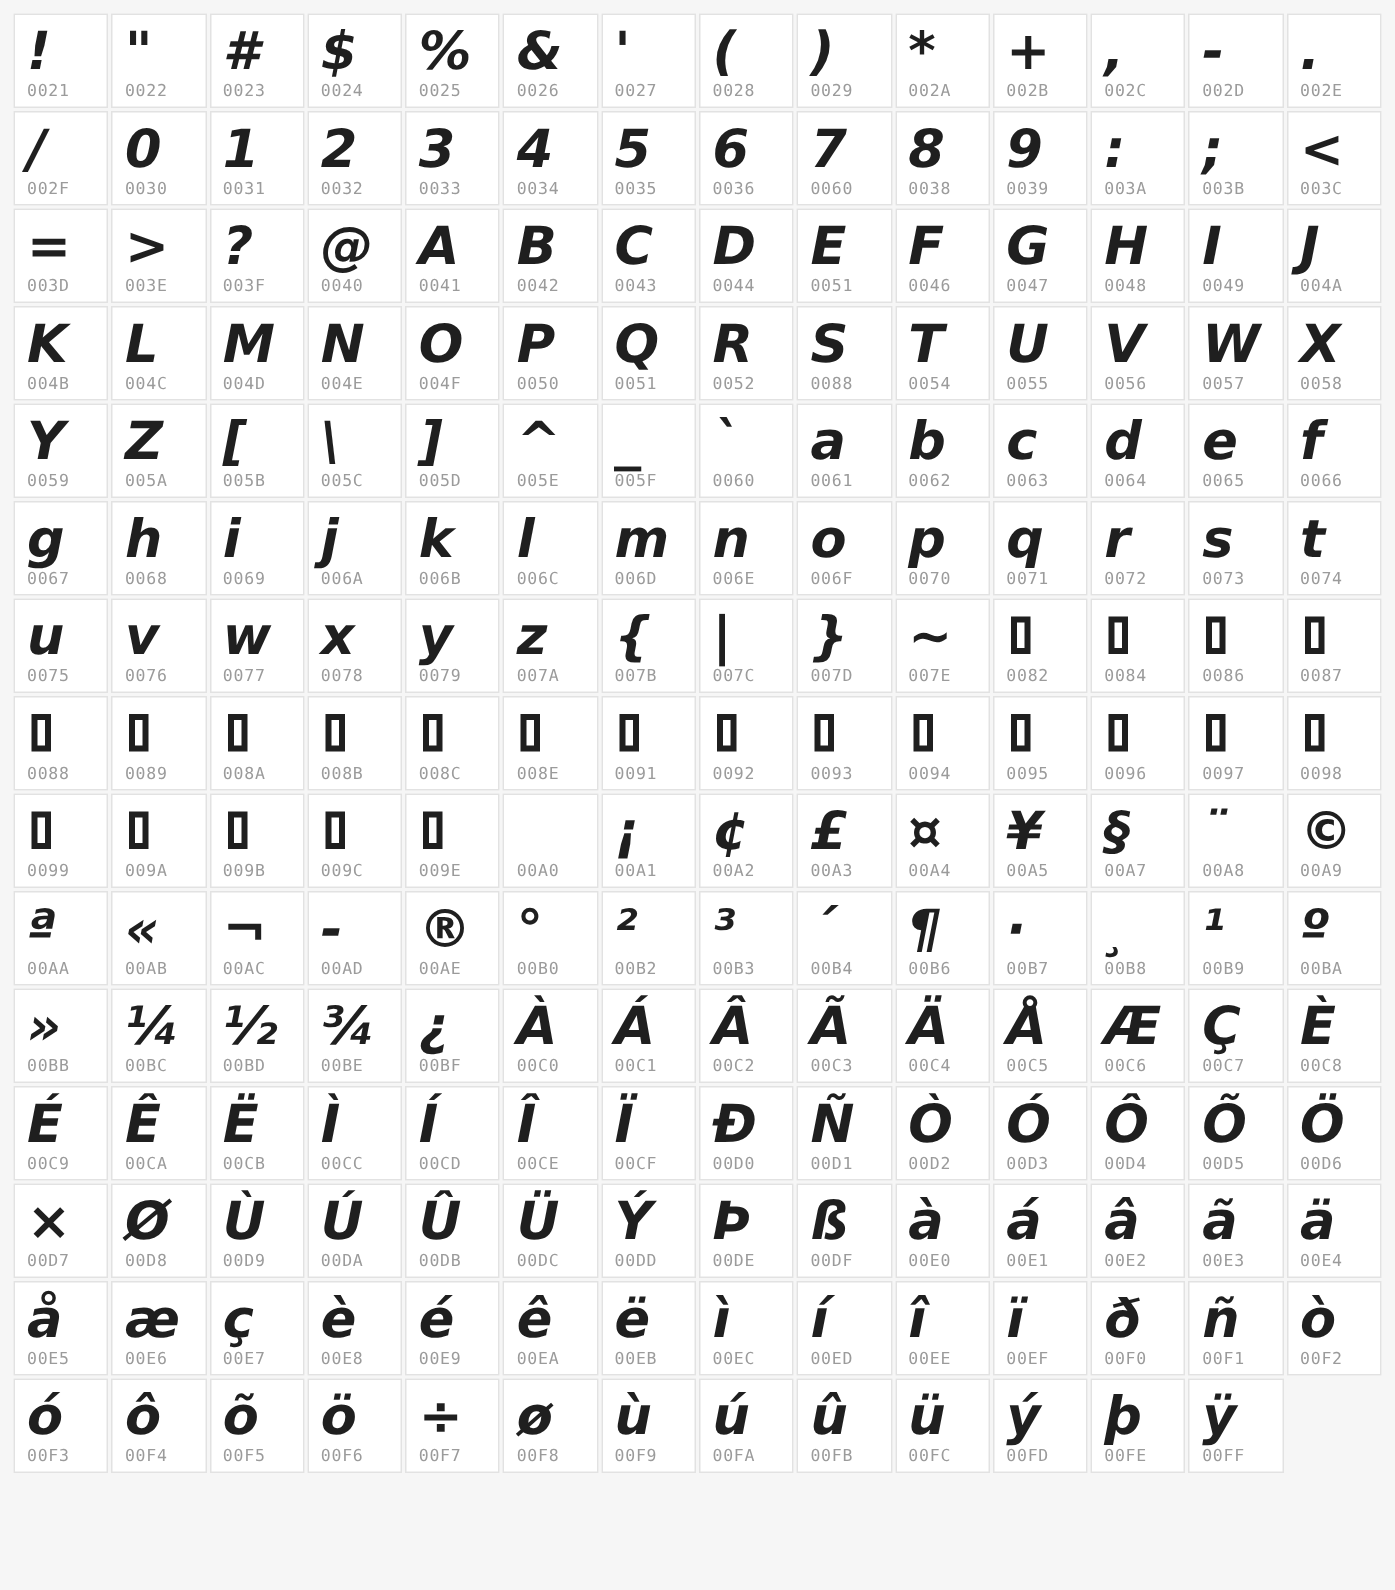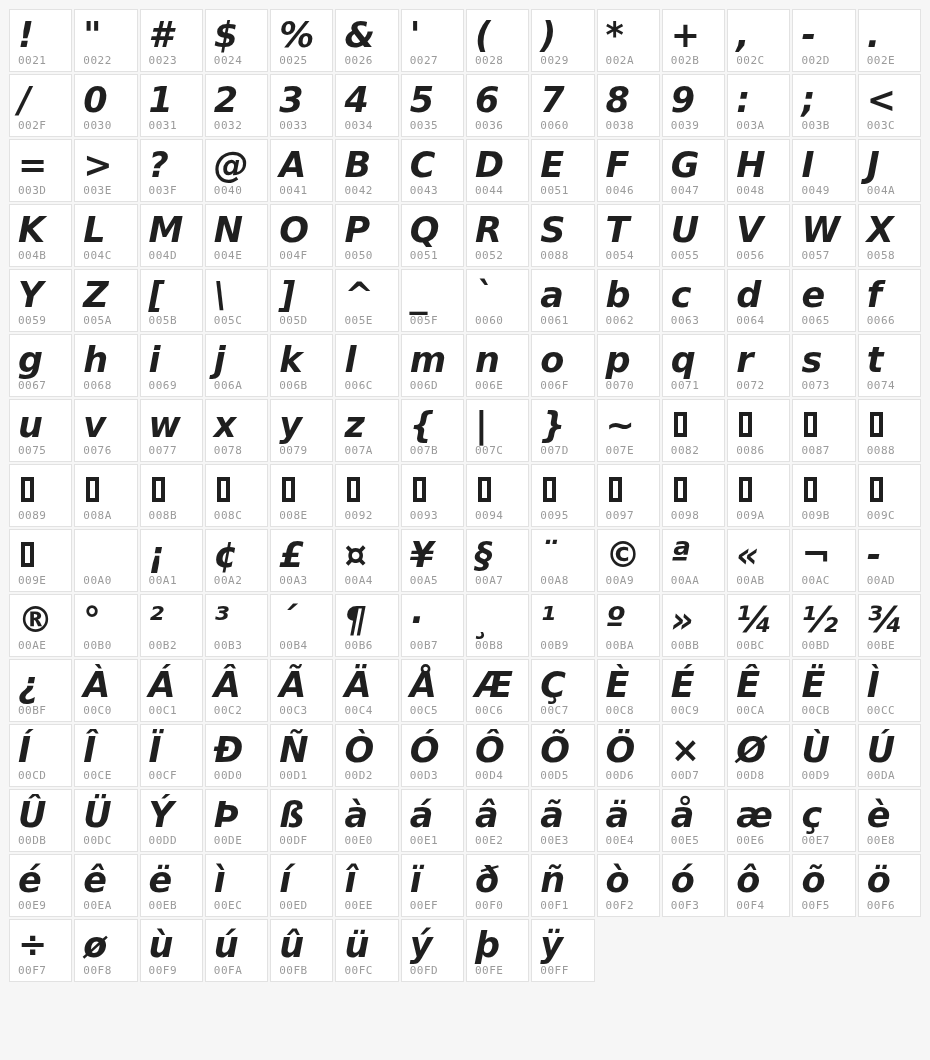--- a/index.html
+++ b/index.html
@@ -432,20 +432,24 @@
       <div class="cell">
         <span class="glyph">~</span>
         <span class="code">007E</span>
       </div>
       <div class="cell">
         <span class="glyph"><span class="tofu"></span></span>
         <span class="code">0082</span>
       </div>
       <div class="cell">
         <span class="glyph"><span class="tofu"></span></span>
+        <span class="code">0084</span>
+      </div>
+      <div class="cell">
+        <span class="glyph"><span class="tofu"></span></span>
         <span class="code">0086</span>
       </div>
       <div class="cell">
         <span class="glyph"><span class="tofu"></span></span>
         <span class="code">0087</span>
       </div>
       <div class="cell">
         <span class="glyph"><span class="tofu"></span></span>
         <span class="code">0088</span>
       </div>
@@ -464,41 +468,53 @@
       <div class="cell">
         <span class="glyph"><span class="tofu"></span></span>
         <span class="code">008C</span>
       </div>
       <div class="cell">
         <span class="glyph"><span class="tofu"></span></span>
         <span class="code">008E</span>
       </div>
       <div class="cell">
         <span class="glyph"><span class="tofu"></span></span>
+        <span class="code">0091</span>
+      </div>
+      <div class="cell">
+        <span class="glyph"><span class="tofu"></span></span>
         <span class="code">0092</span>
       </div>
       <div class="cell">
         <span class="glyph"><span class="tofu"></span></span>
         <span class="code">0093</span>
       </div>
       <div class="cell">
         <span class="glyph"><span class="tofu"></span></span>
         <span class="code">0094</span>
       </div>
       <div class="cell">
         <span class="glyph"><span class="tofu"></span></span>
         <span class="code">0095</span>
       </div>
       <div class="cell">
         <span class="glyph"><span class="tofu"></span></span>
+        <span class="code">0096</span>
+      </div>
+      <div class="cell">
+        <span class="glyph"><span class="tofu"></span></span>
         <span class="code">0097</span>
       </div>
       <div class="cell">
         <span class="glyph"><span class="tofu"></span></span>
         <span class="code">0098</span>
+      </div>
+      <div class="cell">
+        <span class="glyph"><span class="tofu"></span></span>
+        <span class="code">0099</span>
       </div>
       <div class="cell">
         <span class="glyph"><span class="tofu"></span></span>
         <span class="code">009A</span>
       </div>
       <div class="cell">
         <span class="glyph"><span class="tofu"></span></span>
         <span class="code">009B</span>
       </div>
       <div class="cell">

